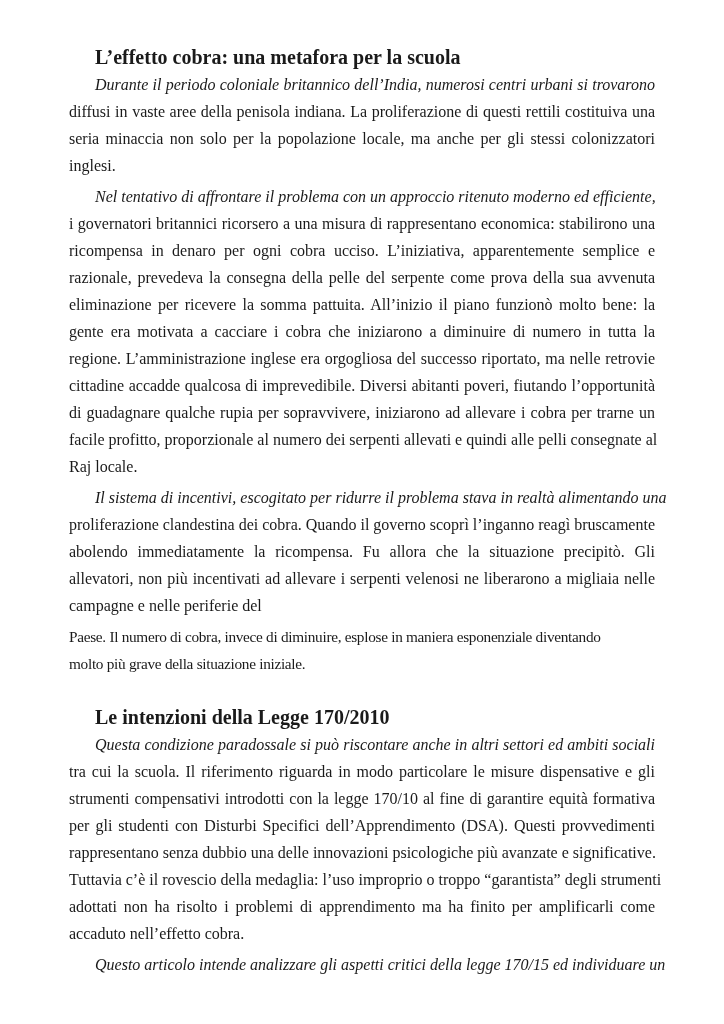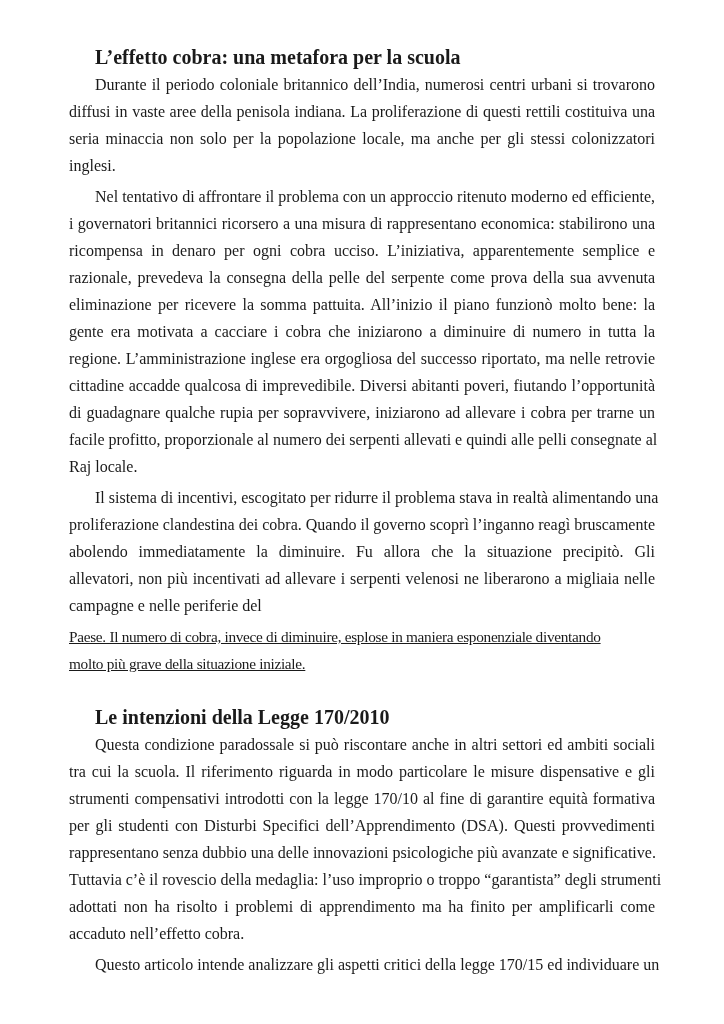--- a/index.html
+++ b/index.html
@@ -28,35 +28,35 @@
       white-space: nowrap;
       text-align: justify;
       text-align-last: justify;
       overflow: visible;
     }
     .line.last {
       text-align-last: left;
     }
     .line.indent {
       padding-left: 26px;
+      font-style: italic;
     }
     .heading {
       font-weight: bold;
       font-size: 20px;
       line-height: 27px;
       height: 27px;
       padding-left: 26px;
       white-space: nowrap;
     }
     .condensed {
       font-size: 15.3px;
       letter-spacing: -0.3px;
       text-align-last: left;
       text-align: left;
-      text-decoration: underline;
     }
     .gap-small { height: 4px; }
     .gap-section { height: 27px; }
   </style>
 </head>
 <body>
 
 <div class="page">
 
   <div class="heading">L’effetto cobra: una metafora per la scuola</div>
@@ -82,21 +82,21 @@
     <div class="line">di guadagnare qualche rupia per sopravvivere, iniziarono ad allevare i cobra per trarne un</div>
     <div class="line">facile profitto, proporzionale al numero dei serpenti allevati e quindi alle pelli consegnate al</div>
     <div class="line last">Raj locale.</div>
   </div>
 
   <div class="gap-small"></div>
 
   <div>
     <div class="line indent">Il sistema di incentivi, escogitato per ridurre il problema stava in realtà alimentando una</div>
     <div class="line">proliferazione clandestina dei cobra. Quando il governo scoprì l’inganno reagì bruscamente</div>
-    <div class="line">abolendo immediatamente la diminuire. Fu allora che la situazione precipitò. Gli</div>
+    <div class="line">abolendo immediatamente la ricompensa. Fu allora che la situazione precipitò. Gli</div>
     <div class="line">allevatori, non più incentivati ad allevare i serpenti velenosi ne liberarono a migliaia nelle</div>
     <div class="line last">campagne e nelle periferie del</div>
   </div>
 
   <div class="gap-small"></div>
 
   <div>
     <div class="line condensed">Paese. Il numero di cobra, invece di diminuire, esplose in maniera esponenziale diventando</div>
     <div class="line condensed last">molto più grave della situazione iniziale.</div>
   </div>

